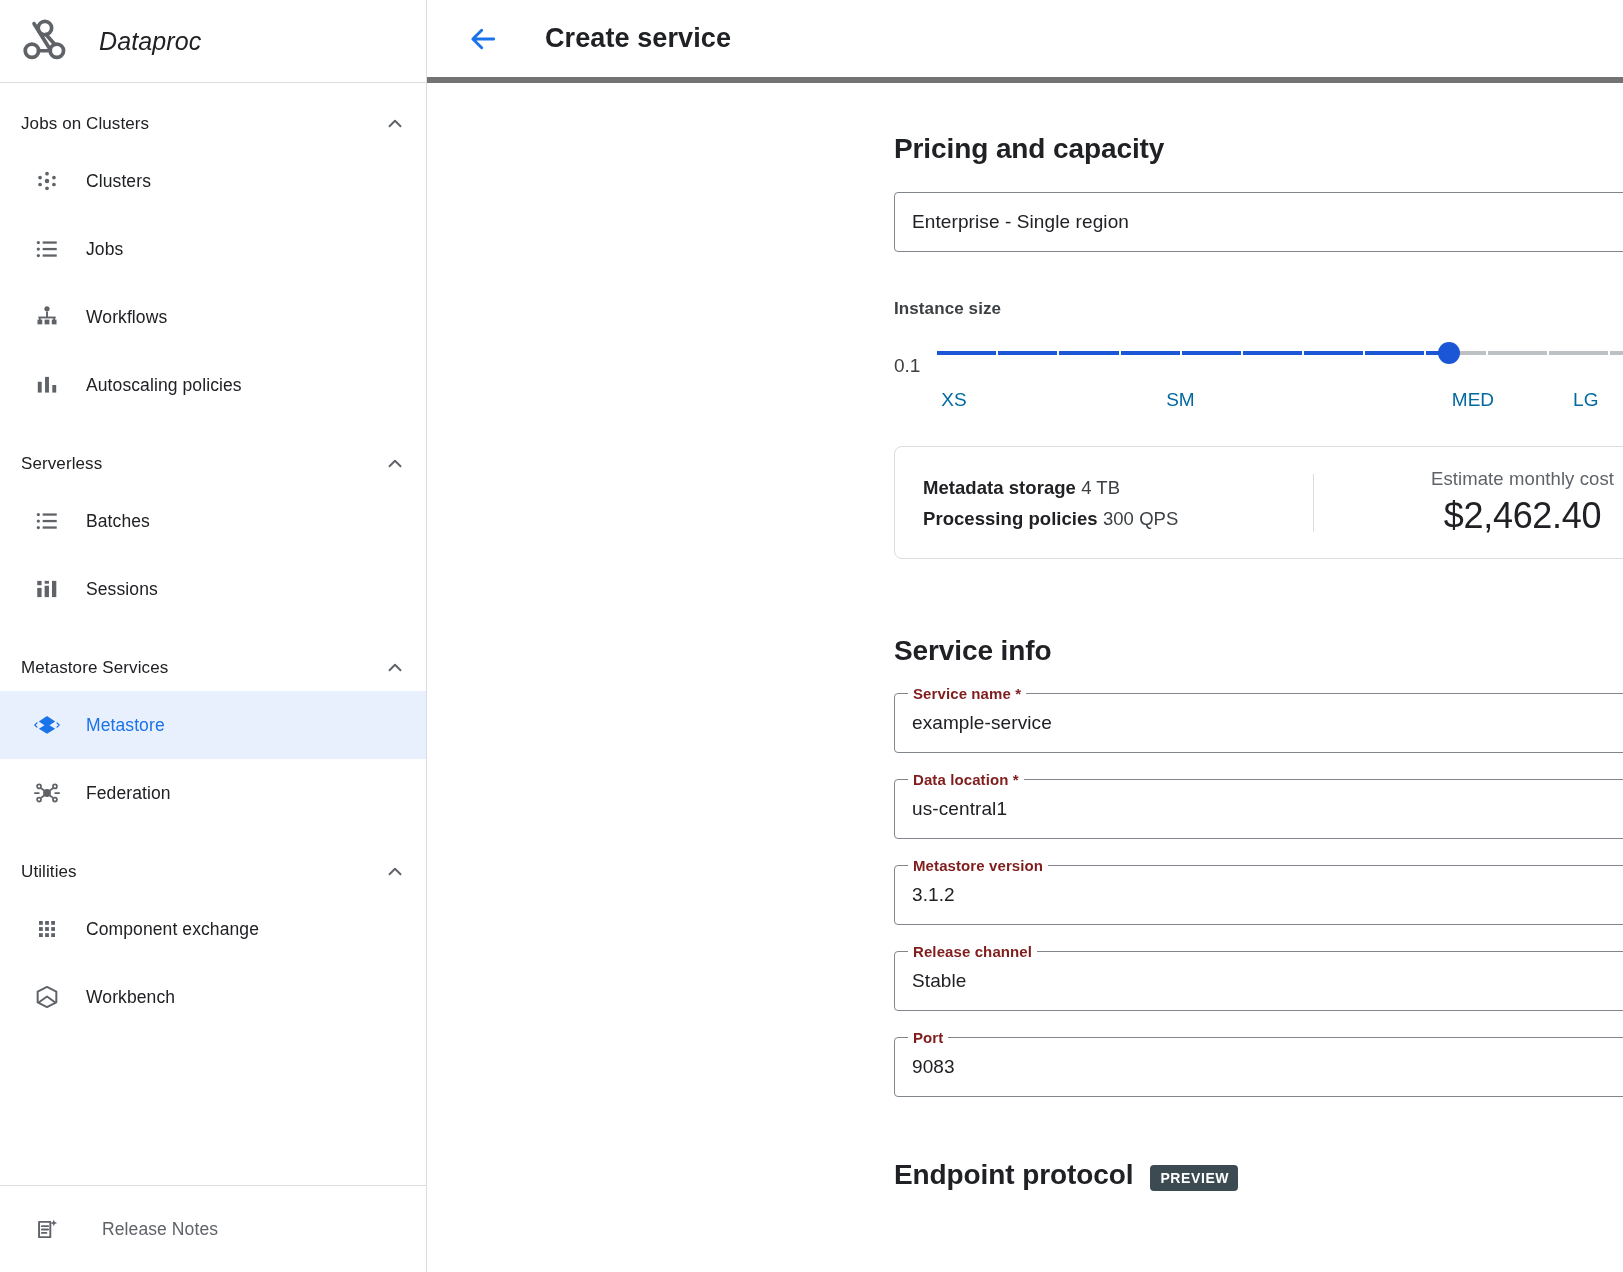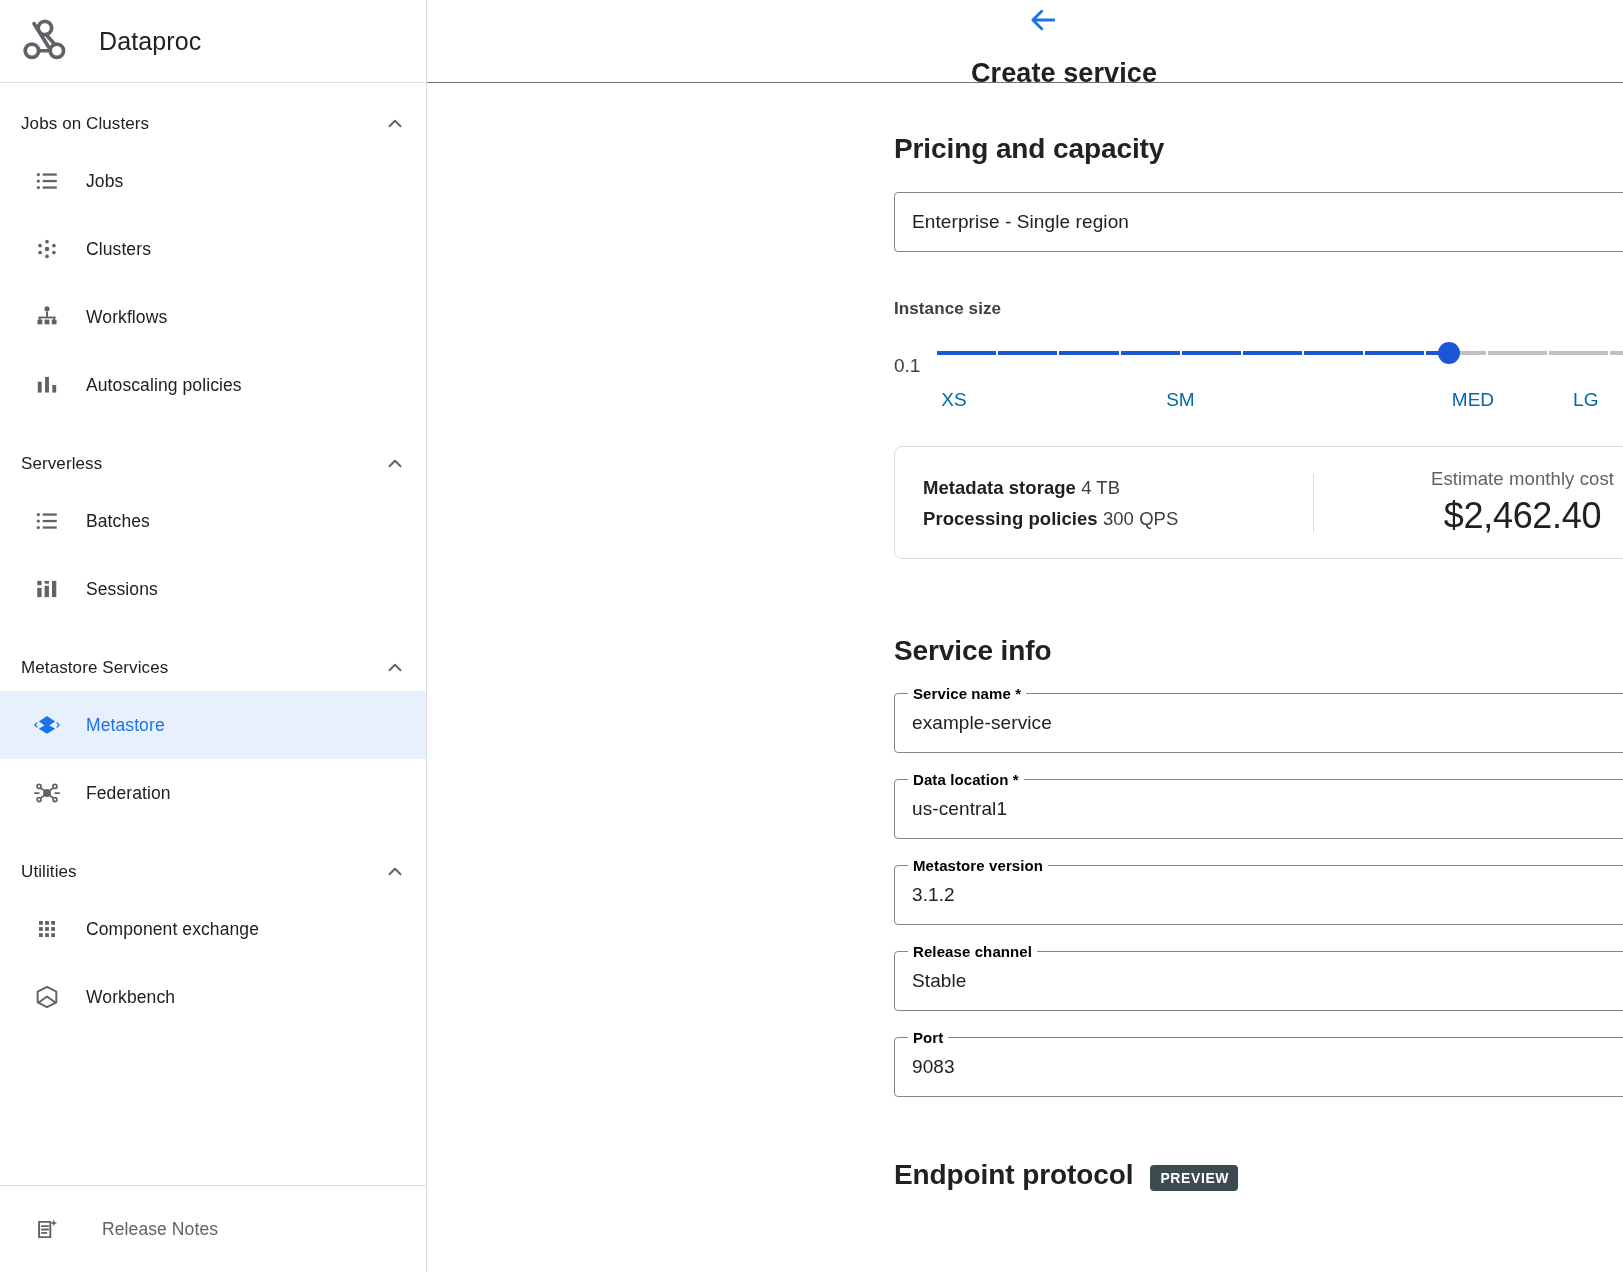--- a/index.html
+++ b/index.html
@@ -28,20 +28,21 @@
     flex-direction: column;
     position: relative;
   }
   .brand {
     height: 83px;
     min-height: 83px;
     display: flex;
     align-items: center;
     padding-left: 20px;
     border-bottom: 1px solid #dadce0;
+    font-style: italic;
   }
   .brand-logo { width: 52px; height: 52px; display:block; flex: none; }
   .brand-title {
     font-size: 25px;
     color: #202124;
     margin-left: 27px;
     letter-spacing: 0.1px;
   }
 
   .nav { flex: 1; padding-top: 18px; overflow: hidden; }
@@ -107,23 +108,22 @@
     display: flex;
     flex-direction: column;
     background: #fff;
     overflow: hidden;
   }
   .topbar {
     height: 83px;
     min-height: 83px;
     display: flex;
     align-items: center;
-    border-bottom: 1px solid #737373;
+    border-bottom: 6px solid #737373;
     padding-left: 36px;
-    flex-direction: column;
   }
   .back-btn {
     width: 40px; height: 40px;
     display: flex; align-items: center; justify-content: center;
     cursor: pointer;
     flex: none;
   }
   .page-title {
     font-size: 27px;
     color: #202124;
@@ -304,21 +304,21 @@
   }
   .notched.selectable { cursor: pointer; }
   .notched .legend {
     position: absolute;
     top: -9px;
     left: 13px;
     background: #fff;
     padding: 0 5px;
     font-size: 15px;
     font-weight: bold;
-    color: #000000;
+    color: #7f1d1d;
     letter-spacing: 0.1px;
     white-space: nowrap;
   }
   .notched .value {
     font-size: 19px;
     color: #202124;
     letter-spacing: 0.1px;
   }
 
   .h-endpoint {
@@ -365,44 +365,44 @@
       <div class="nav-group-header">
         <span class="nav-group-title">Jobs on Clusters</span>
         <svg class="chev" viewBox="0 0 24 24">
           <path d="M6 14.5 L12 8.5 L18 14.5" fill="none" stroke="#5f6368" stroke-width="2.1" stroke-linecap="round" stroke-linejoin="round"></path>
         </svg>
       </div>
 
       <div class="nav-item">
         <span class="nav-icon">
           <svg viewBox="0 0 24 24" width="26" height="26" fill="currentColor">
-            <circle cx="4" cy="6" r="1.5"></circle>
-              <circle cx="4" cy="12" r="1.5"></circle>
-              <circle cx="4" cy="18" r="1.5"></circle>
-            <rect x="8" y="5" width="13" height="2.1"></rect>
-              <rect x="8" y="11" width="13" height="2.1"></rect>
-              <rect x="8" y="17" width="13" height="2.1"></rect>
-          </svg>
-        </span>
-        <span class="nav-label">Jobs</span>
-      </div>
-
-      <div class="nav-item">
-        <span class="nav-icon">
-          <svg viewBox="0 0 24 24" width="26" height="26" fill="currentColor">
             <circle cx="12" cy="5.2" r="1.7"></circle>
               <circle cx="12" cy="18.8" r="1.7"></circle>
             <circle cx="5.6" cy="8.8" r="1.7"></circle>
               <circle cx="18.4" cy="8.8" r="1.7"></circle>
             <circle cx="5.6" cy="15.2" r="1.7"></circle>
               <circle cx="18.4" cy="15.2" r="1.7"></circle>
             <circle cx="12" cy="12" r="2.1"></circle>
           </svg>
         </span>
         <span class="nav-label">Clusters</span>
+      </div>
+
+      <div class="nav-item">
+        <span class="nav-icon">
+          <svg viewBox="0 0 24 24" width="26" height="26" fill="currentColor">
+            <circle cx="4" cy="6" r="1.5"></circle>
+              <circle cx="4" cy="12" r="1.5"></circle>
+              <circle cx="4" cy="18" r="1.5"></circle>
+            <rect x="8" y="5" width="13" height="2.1"></rect>
+              <rect x="8" y="11" width="13" height="2.1"></rect>
+              <rect x="8" y="17" width="13" height="2.1"></rect>
+          </svg>
+        </span>
+        <span class="nav-label">Jobs</span>
       </div>
 
       <div class="nav-item">
         <span class="nav-icon">
           <svg viewBox="0 0 24 24" width="26" height="26" fill="currentColor">
             <circle cx="12" cy="4.4" r="2.4"></circle>
             <path d="M11.1 7 h1.8 v5 h-1.8z"></path>
             <rect x="4" y="11.6" width="16" height="1.7"></rect>
             <rect x="3.2" y="14.4" width="4.4" height="4.4"></rect>
             <rect x="9.8" y="14.4" width="4.4" height="4.4"></rect>

